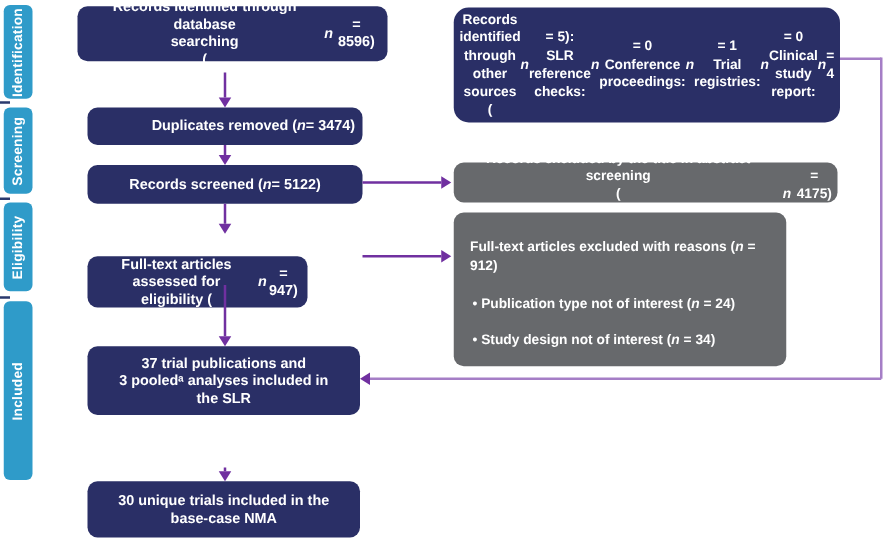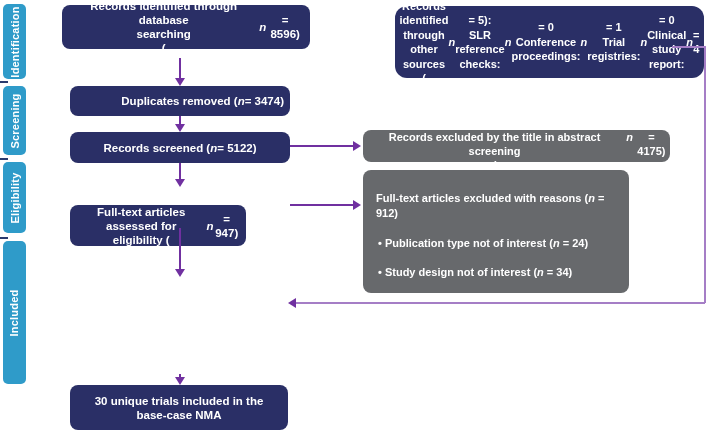--- a/index.html
+++ b/index.html
@@ -41,21 +41,21 @@
   }
   .navybox.bigradius { border-radius: 12px; font-size: 11px; line-height: 14.5px; }
   .graybox {
     background: #67696C;
     border-radius: 8px;
     color: #ffffff; font-weight: bold;
     font-size: 11px; line-height: 14px;
     white-space: pre-line;
   }
   .graybox.center {
-    display: flex; align-items: flex-start; justify-content: center;
+    display: flex; align-items: flex-end; justify-content: center;
     text-align: center;
   }
   .graybox.list { padding: 6px 8px 4px 13px; text-align: left; line-height: 14.9px; }
   .graybox.list .bullet-item { padding-left: 2px; }
 
   .navybox i, .graybox i { font-style: italic; }
 
   
   .vline { width: 2px; background: #7030A0; }
   .hline { height: 2px; background: #7030A0; }
@@ -102,26 +102,29 @@
 searching
 (<i>n</i> = 8596)</div>
 
   <div class="abs navybox" style="left:70px; top:86px; width:220px; height:30px;justify-content:flex-end;">Duplicates removed (<i>n</i> = 3474)</div>
 
   <div class="abs navybox" style="left:70px; top:132px; width:220px; height:31px;">Records screened (<i>n</i> = 5122)</div>
 
   <div class="abs navybox" style="left:70px; top:205px; width:176px; height:41px;">Full-text articles assessed for
 eligibility (<i>n</i> = 947)</div>
 
+  <div class="abs navybox" style="left:70px; top:277px; width:218px; height:55px;">37 trial publications and
+3 pooledᵃ analyses included in
+the SLR</div>
 
 
   <div class="abs navybox" style="left:70px; top:385px; width:218px; height:45px;">30 unique trials included in the
 base-case NMA</div>
 
-  <div class="abs navybox bigradius" style="left:363px; top:6px; width:309px; height:72px;margin-left:32px;">Records identified through other sources (<i>n</i> = 5):
+  <div class="abs navybox bigradius" style="left:363px; top:6px; width:309px; height:92px;">Records identified through other sources (<i>n</i> = 5):
 SLR reference checks: <i>n</i> = 0
 Conference proceedings: <i>n</i> = 1
 Trial registries: <i>n</i> = 0
 Clinical study report: <i>n</i> = 4</div>
 
   <div class="abs graybox center" style="left:363px; top:130px; width:307px; height:32px;">Records excluded by the title in abstract screening
 (<i>n</i> = 4175)</div>
 
   <div class="abs graybox list" style="left:363px; top:170px; width:266px; height:123px;">
     <div>Full-text articles excluded with reasons (<i>n</i> = 912)</div>

